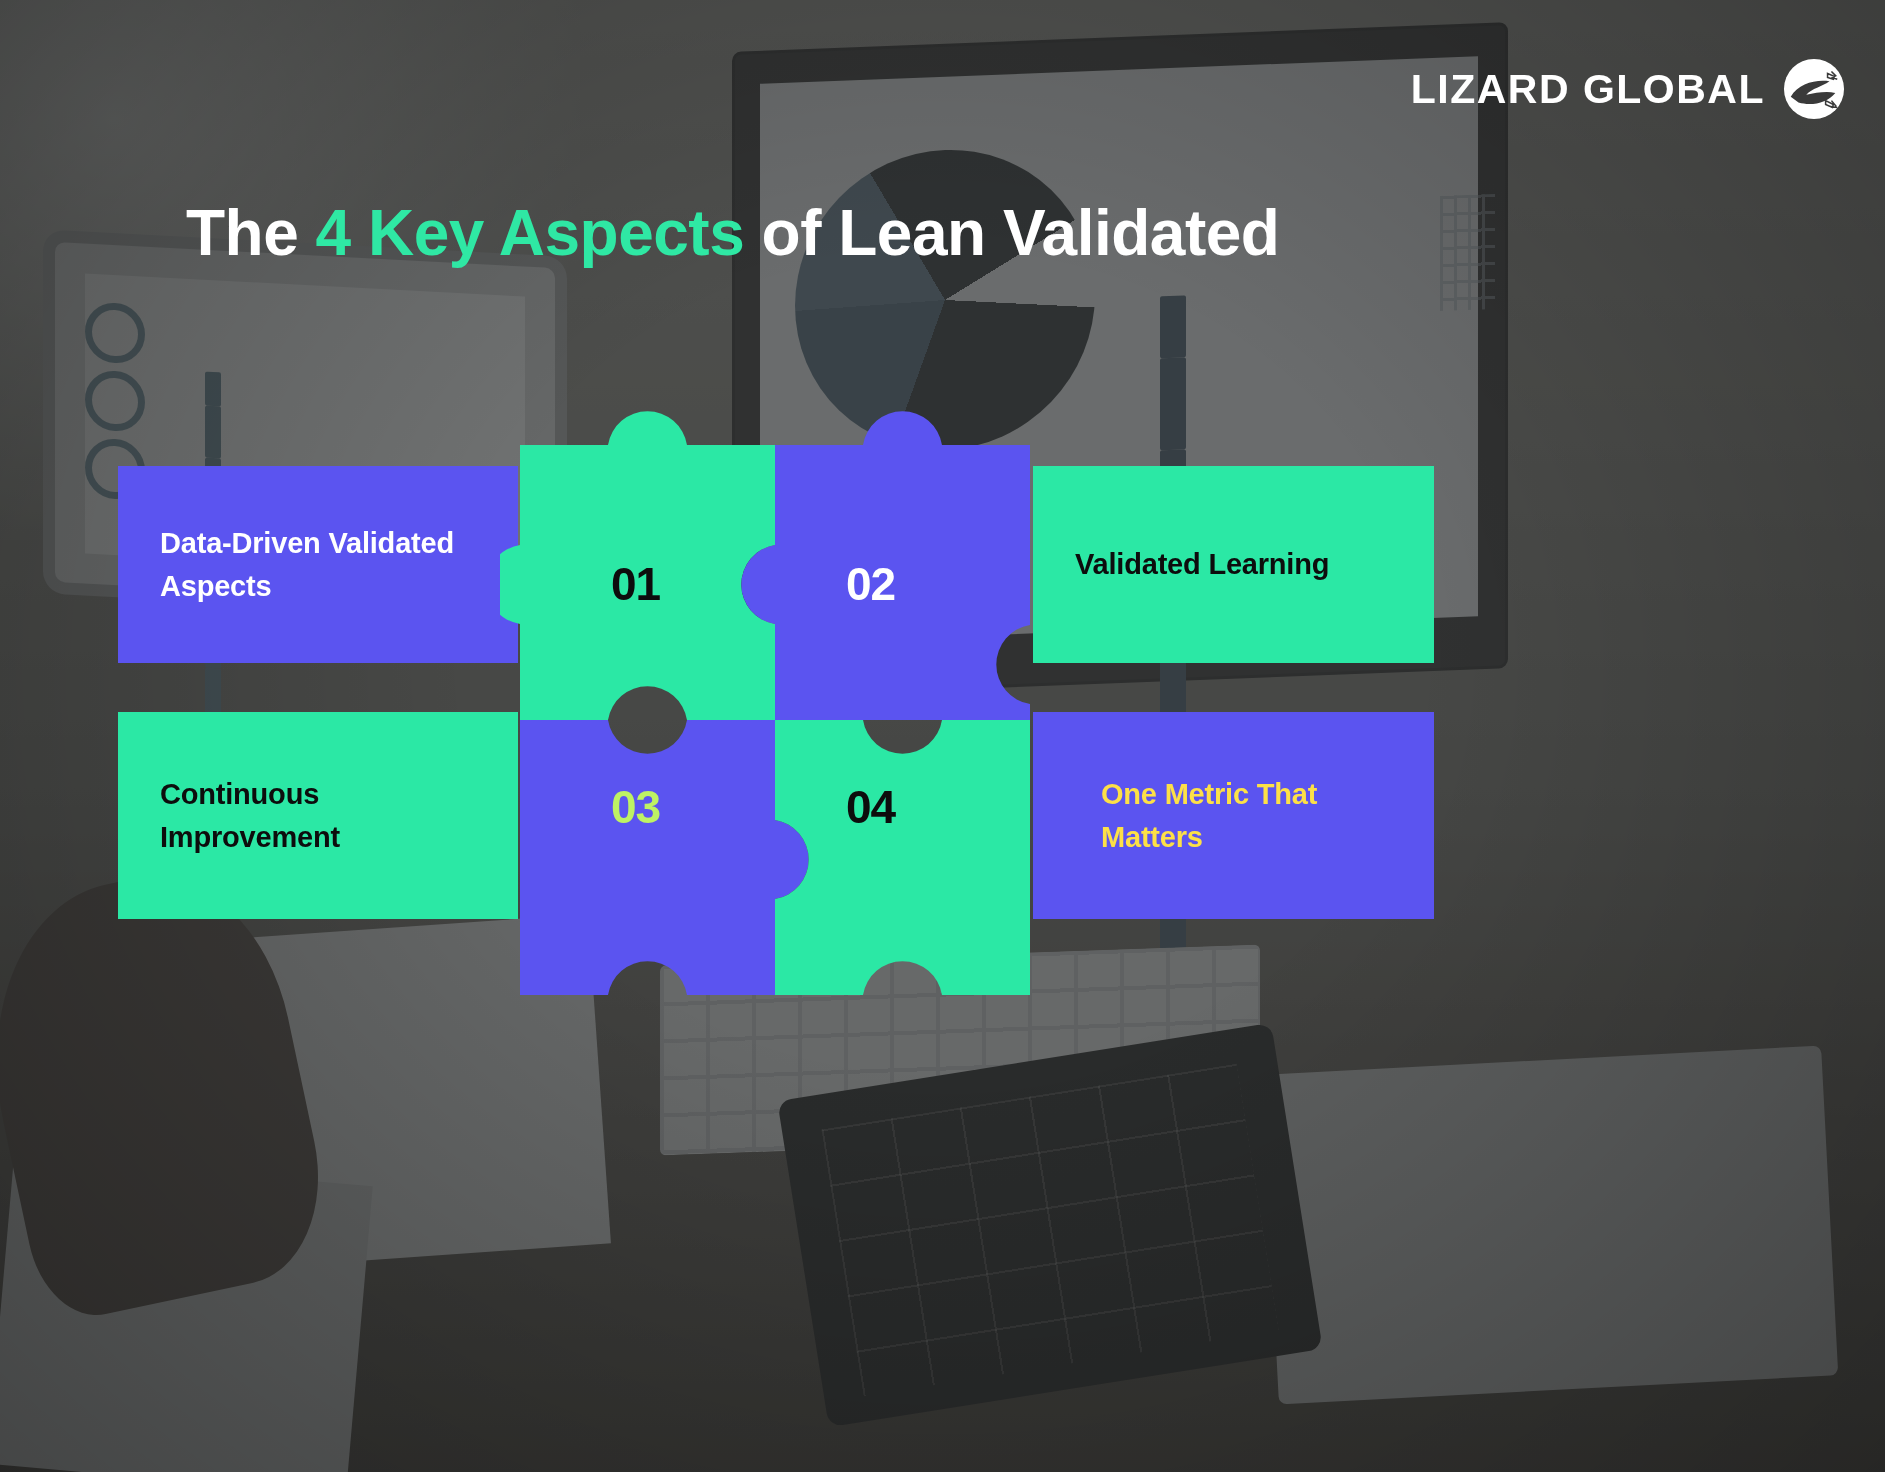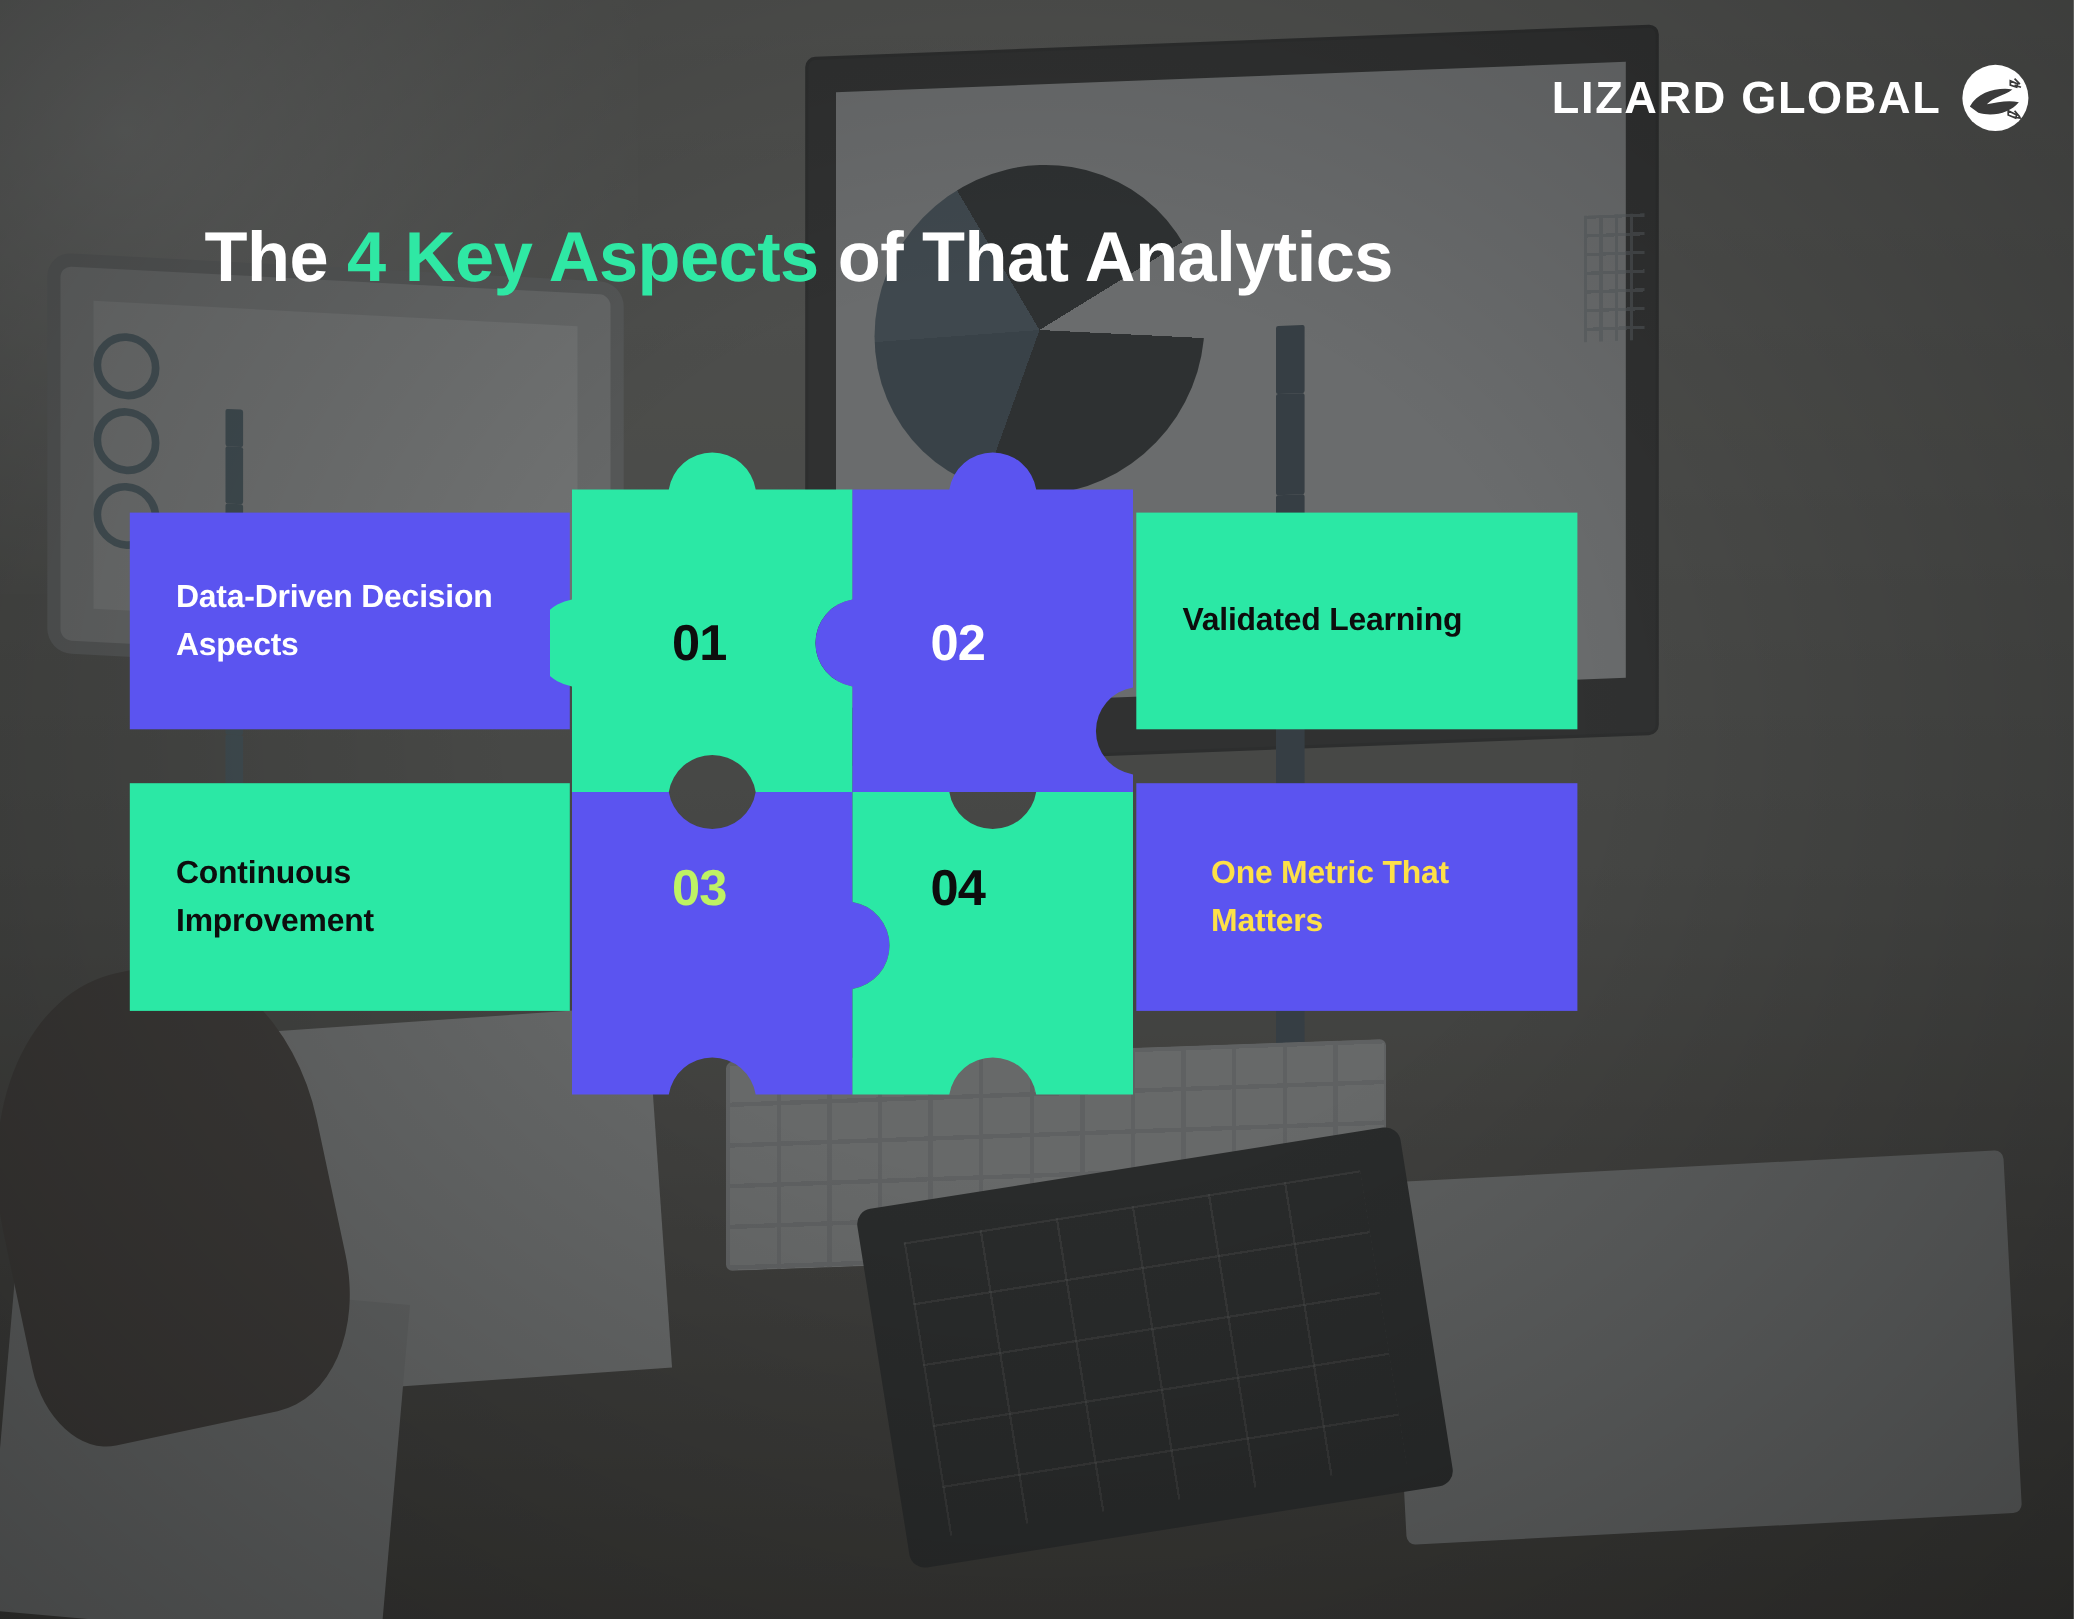--- a/index.html
+++ b/index.html
@@ -159,25 +159,25 @@
   <div id="logo">
     <div id="logo-text">LIZARD GLOBAL</div>
     <svg id="logo-mark" viewBox="0 0 64 64">
       <circle cx="32" cy="32" r="31" fill="#ffffff"></circle>
       <path d="M8 40 C16 26, 34 22, 48 24 C40 30, 30 31, 24 38 C34 36, 44 34, 54 36 C46 46, 30 50, 16 46 Z" fill="#3a3a3a"></path>
       <path d="M46 16 l7 3 l-1 3 l-6 -2 z M50 14 l5 5 M50 20 l6 2" stroke="#3a3a3a" stroke-width="1.6" fill="none"></path>
       <path d="M44 44 l8 4 l-1 3 l-7 -3 z M50 44 l5 6 M49 50 l7 1" stroke="#3a3a3a" stroke-width="1.6" fill="none"></path>
     </svg>
   </div>
 
-  <div id="title"><span>The </span><span class="accent">4 Key Aspects</span><span> of That Analytics</span></div>
+  <div id="title"><span>The </span><span class="accent">4 Key Aspects</span><span> of Lean Validated</span></div>
 
   <div class="bar" id="bar-1">
     <div class="bar-text">
-      <div>Data-Driven Decision</div>
+      <div>Data-Driven Validated</div>
       <div>Aspects</div>
     </div>
   </div>
 
   <div class="bar" id="bar-3">
     <div class="bar-text">
       <div>Continuous</div>
       <div>Improvement</div>
     </div>
   </div>

